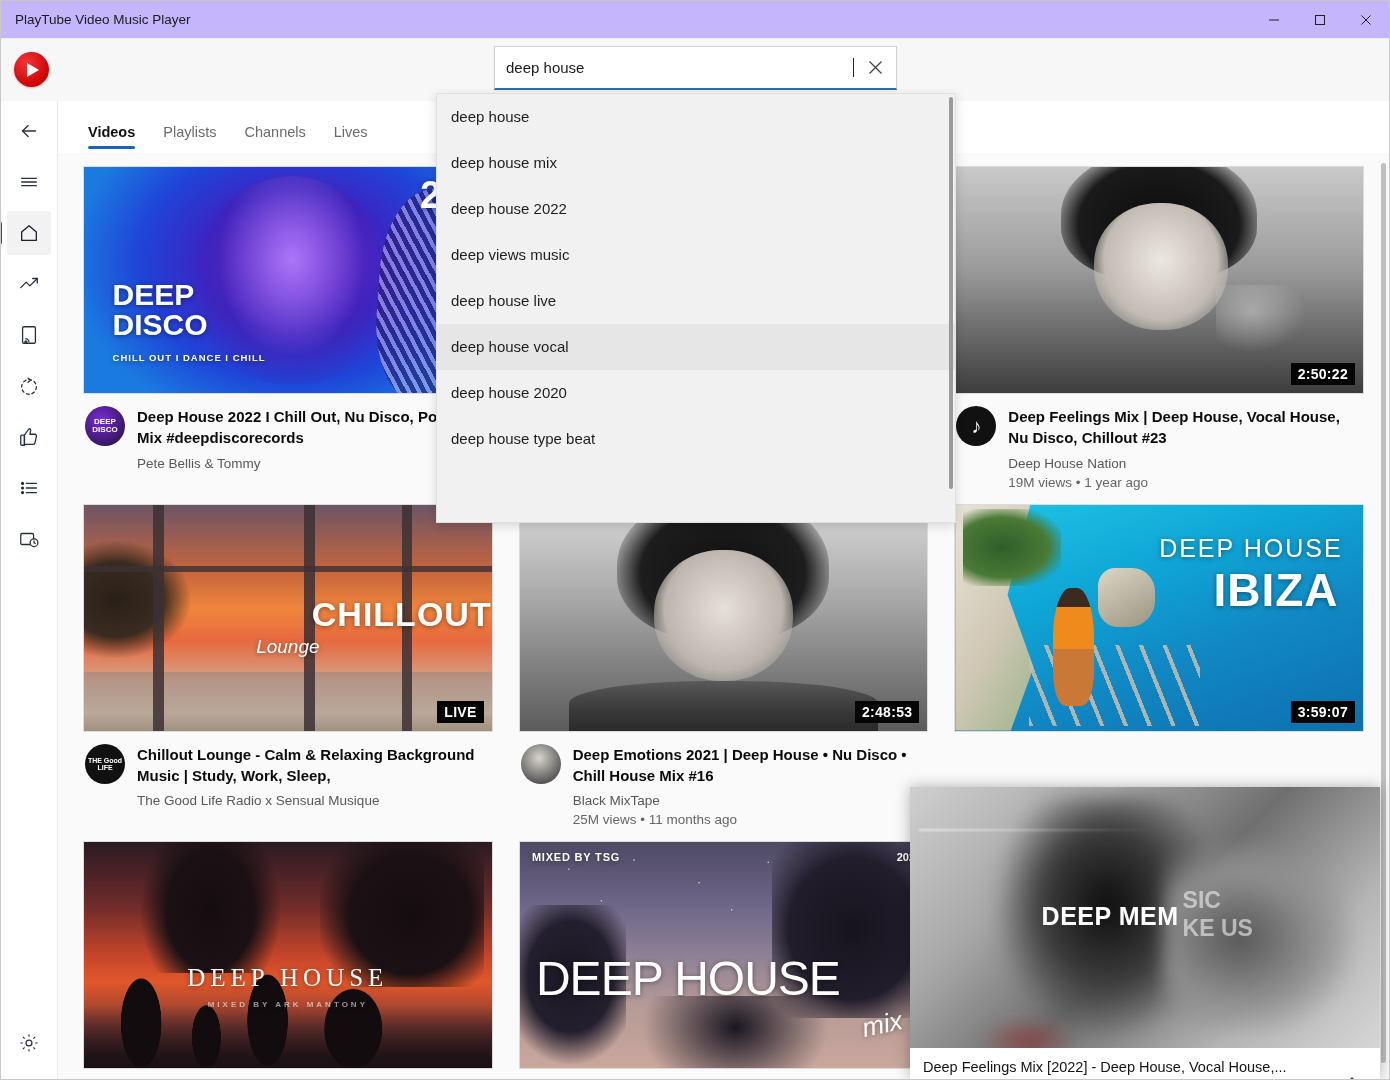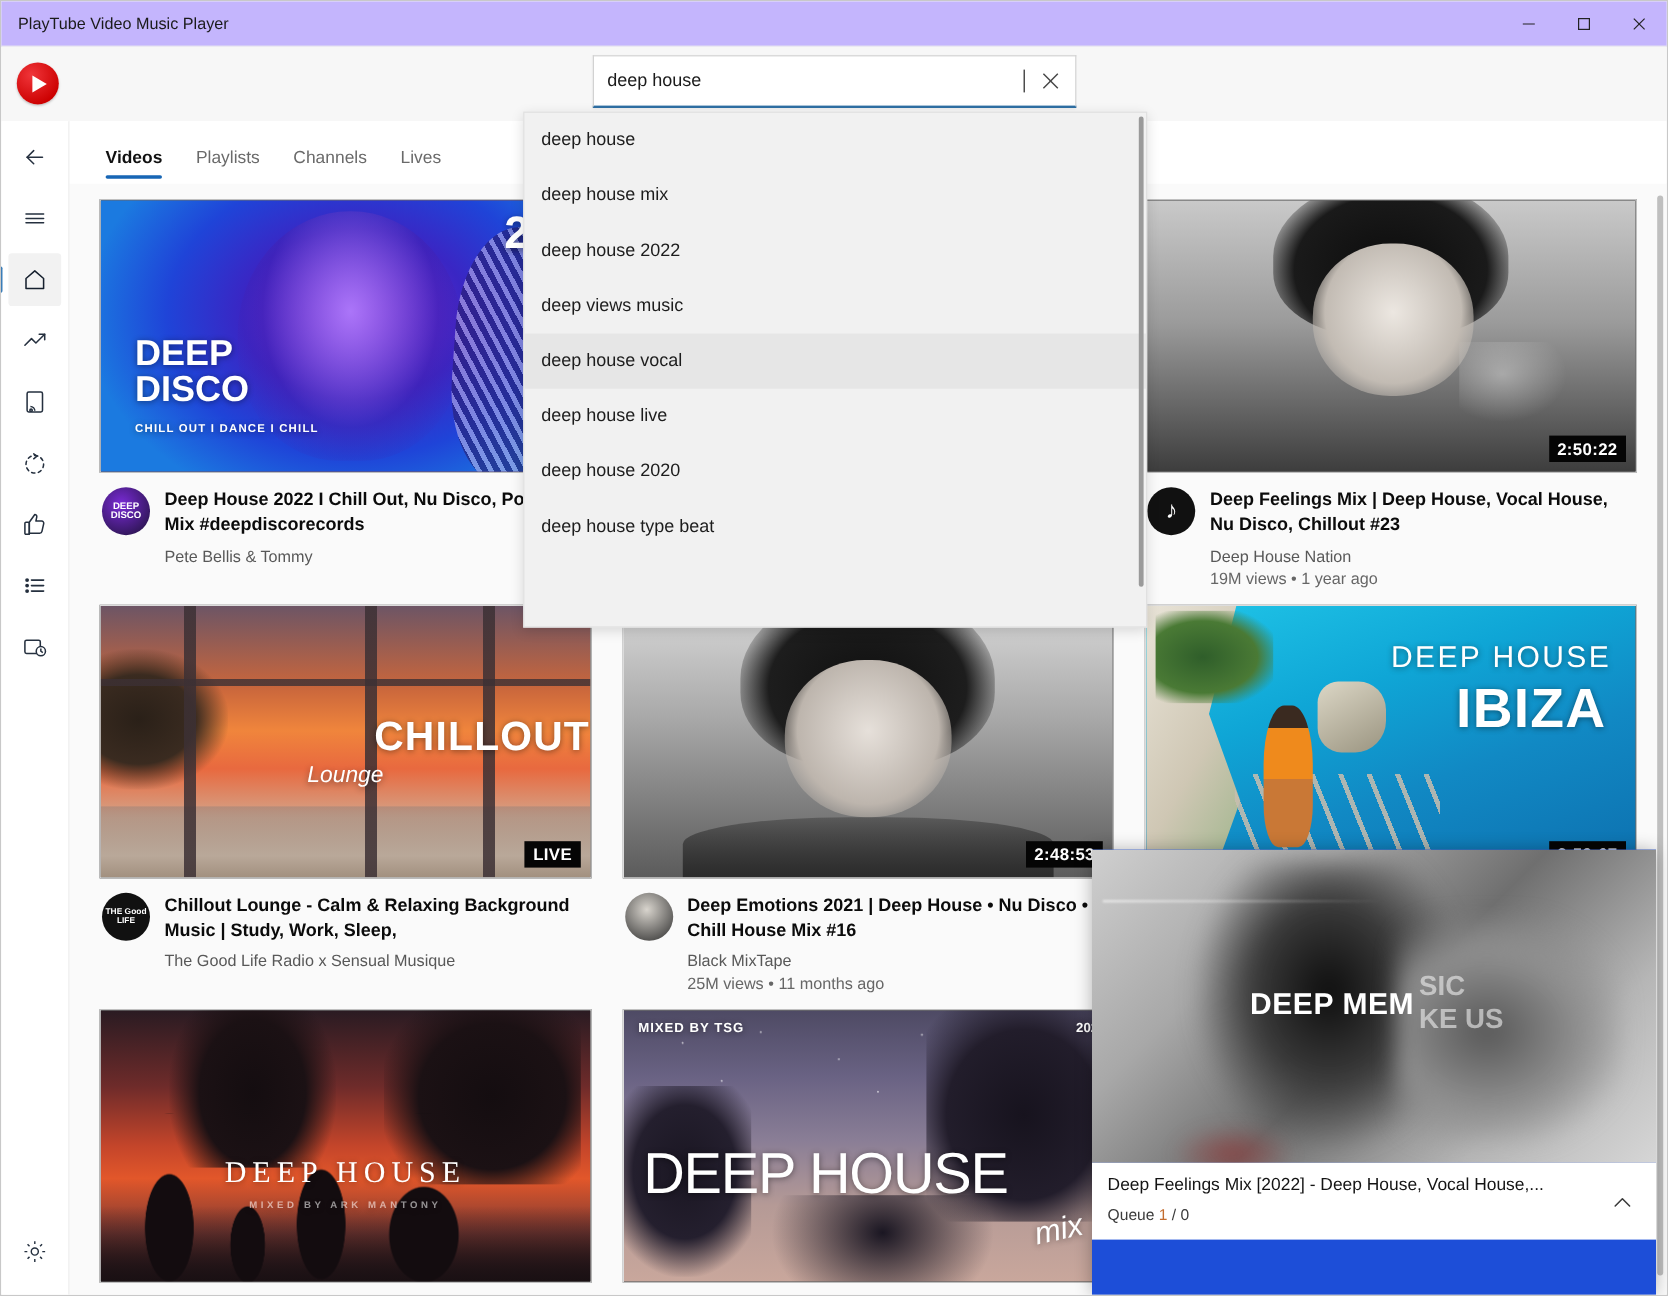--- a/index.html
+++ b/index.html
@@ -343,22 +343,22 @@
   .pagescroll {
     position: absolute; right: 3px; top: 162px;
     width: 5px; height: 900px;
     background: #bfbfbf; border-radius: 3px;
     z-index: 5;
   }
 
   
   .miniplayer {
     position: absolute; right: 9px; bottom: 0;
-    width: 470px; height: 371px;
-    background: #1d4ed8;
+    width: 470px; height: 292px;
+    background: #404040;
     box-shadow: 0 0 14px rgba(0,0,0,.3);
     z-index: 40;
     overflow: hidden;
   }
   .mini-video {
     position: relative;
     width: 100%; height: 261px;
     background: linear-gradient(135deg, #cfcfcf 0%, #a8a8a8 28%, #6f6f6f 52%, #b6b6b6 78%, #d6d6d6 100%);
     overflow: hidden;
   }
@@ -700,22 +700,22 @@
             <line x1="13.5" y1="1.5" x2="1.5" y2="13.5" stroke="#444" stroke-width="1.2"></line>
           </svg>
       </div>
     </div>
 
     <div class="dropdown">
       <div class="sug">deep house</div>
       <div class="sug">deep house mix</div>
       <div class="sug">deep house 2022</div>
       <div class="sug">deep views music</div>
+      <div class="sug">deep house live</div>
       <div class="sug hl">deep house vocal</div>
-      <div class="sug">deep house live</div>
       <div class="sug">deep house 2020</div>
       <div class="sug">deep house type beat</div>
       <div class="dd-scroll"></div>
     </div>
   </div>
 
   <div class="miniplayer">
     <div class="mini-video">
       <div class="blurblob"></div>
       <div class="blurblob2"></div>

